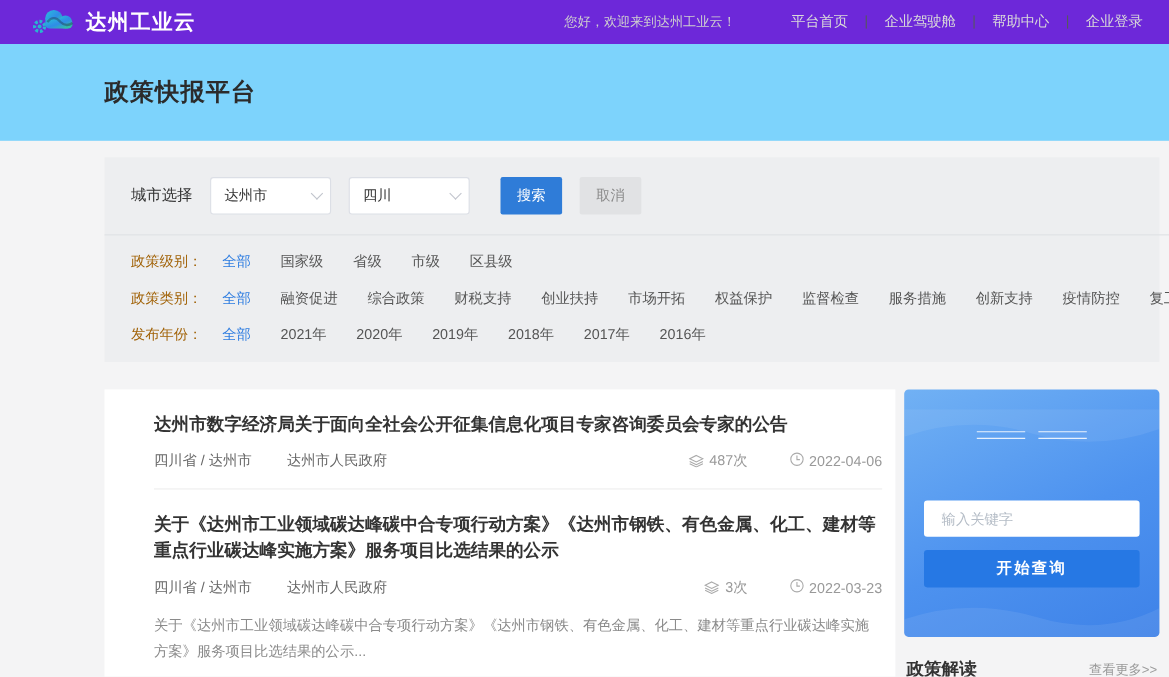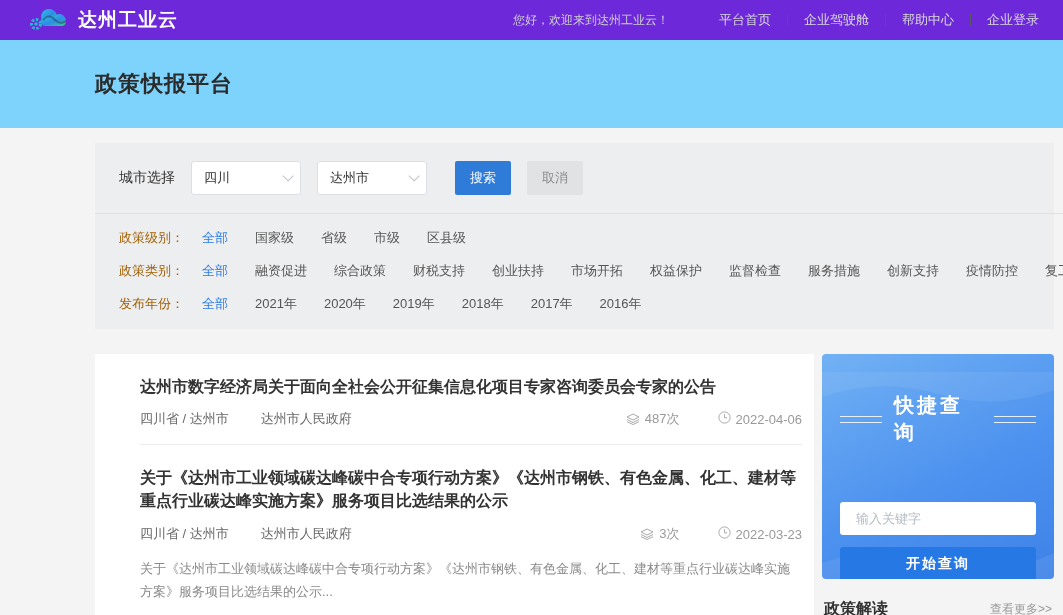--- a/index.html
+++ b/index.html
@@ -128,25 +128,25 @@
 </div>
 
 <div class="title-band">
   <h1 class="page-title">政策快报平台</h1>
 </div>
 
 <div class="filter-card">
   <div class="filter-row1">
     <span class="filter-label">城市选择</span>
     <div class="select">
+      <span>达州市</span>
+      <span class="chevron"></span>
+    </div>
+    <div class="select">
       <span>四川</span>
-      <span class="chevron"></span>
-    </div>
-    <div class="select">
-      <span>达州市</span>
       <span class="chevron"></span>
     </div>
     <button class="btn btn-search">搜索</button>
     <button class="btn btn-cancel">取消</button>
   </div>
   <div class="filter-divider"></div>
 
   <div class="chip-row">
     <span class="row-label">政策级别：</span>
     <a class="chip active">全部</a>
@@ -256,21 +256,20 @@
   <div class="sidebar">
     <div class="quick-card">
       <svg class="wave" style="top:18px" width="232" height="40" viewBox="0 0 232 40">
           <path d="M0 25 Q58 5 116 22 T232 18 V0 H0 Z" fill="rgba(255,255,255,0.07)"></path>
         </svg>
       <svg class="wave" style="bottom:0" width="232" height="46" viewBox="0 0 232 46">
           <path d="M0 30 Q60 10 120 28 T232 20 V46 H0 Z" fill="rgba(255,255,255,0.08)"></path>
         </svg>
       <div class="quick-title">
         <span class="deco-line"></span>
-        <span class="quick-title-text">快捷查询</span>
         <span class="deco-line"></span>
       </div>
       <input class="quick-input" type="text" placeholder="输入关键字" style="">
       <button class="quick-btn">开始查询</button>
     </div>
 
     <div class="reading-row">
       <span class="reading-title">政策解读</span>
       <a class="reading-more">查看更多&gt;&gt;</a>
     </div>

